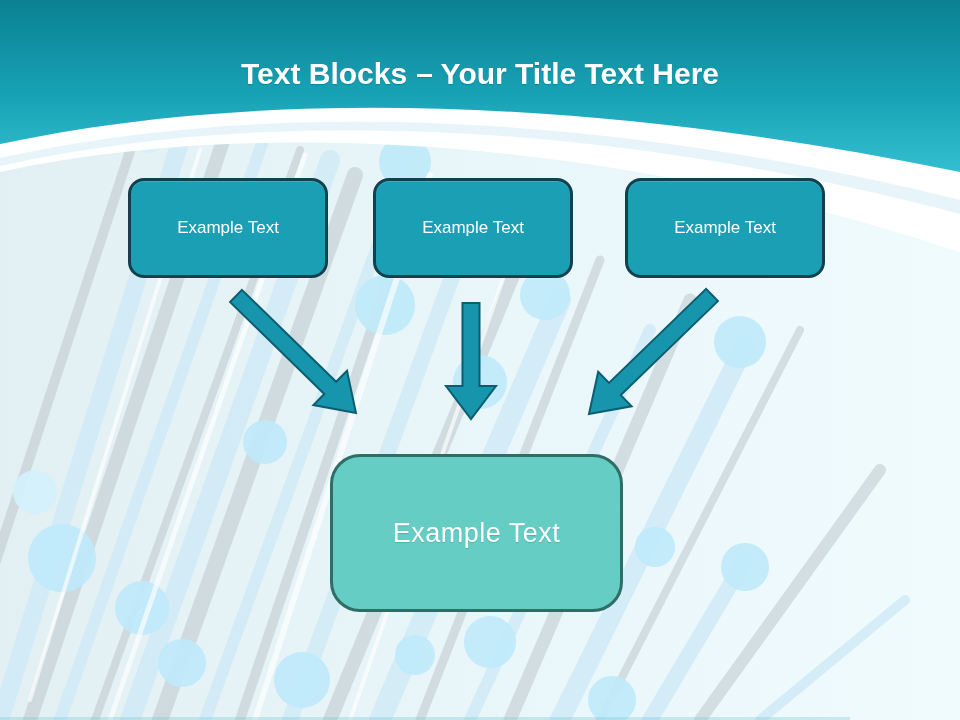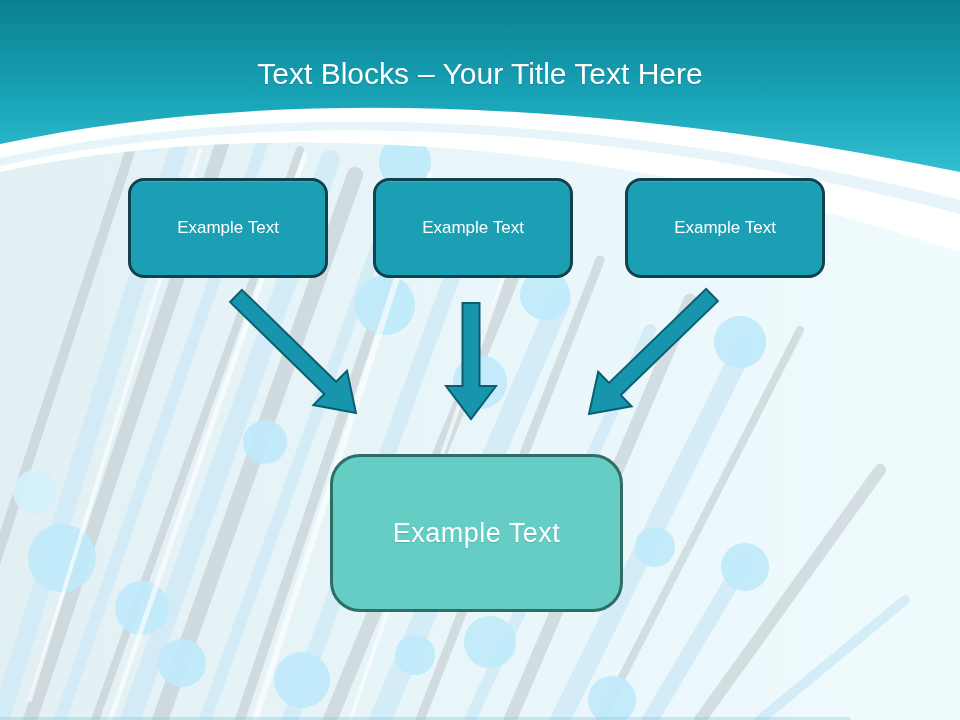--- a/index.html
+++ b/index.html
@@ -8,22 +8,22 @@
     font-family:"Liberation Sans","DejaVu Sans",sans-serif;
     background:#e9f6fa;
   }
   .slide svg.bg{position:absolute;inset:0;display:block;}
   .title{
     position:absolute;left:0;top:52px;width:960px;height:44px;
     display:flex;align-items:center;justify-content:center;gap:9px;
     color:#ffffff;font-size:30px;line-height:1;white-space:nowrap;
     text-shadow:0 1px 1px rgba(0,60,70,.25);
   }
-  .title .t-bold{font-weight:400;}
-  .title .t-rest{font-weight:400;}
+  .title .t-bold{font-weight:700;}
+  .title .t-rest{font-weight:700;}
   .block{
     position:absolute;top:178px;width:200px;height:100px;
     background:#1a9fb4;border:3px solid #11414d;border-radius:16px;
     box-sizing:border-box;display:flex;align-items:center;justify-content:center;
     color:#ffffff;font-size:17px;
     box-shadow:inset 0 1px 0 rgba(255,255,255,.15);
   }
   .block1{left:128px;}
   .block2{left:373px;}
   .block3{left:625px;}

